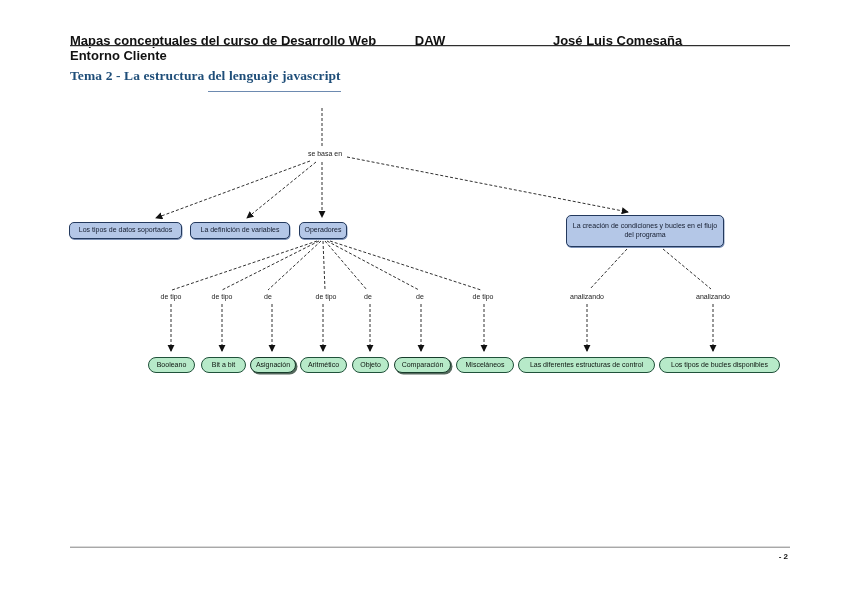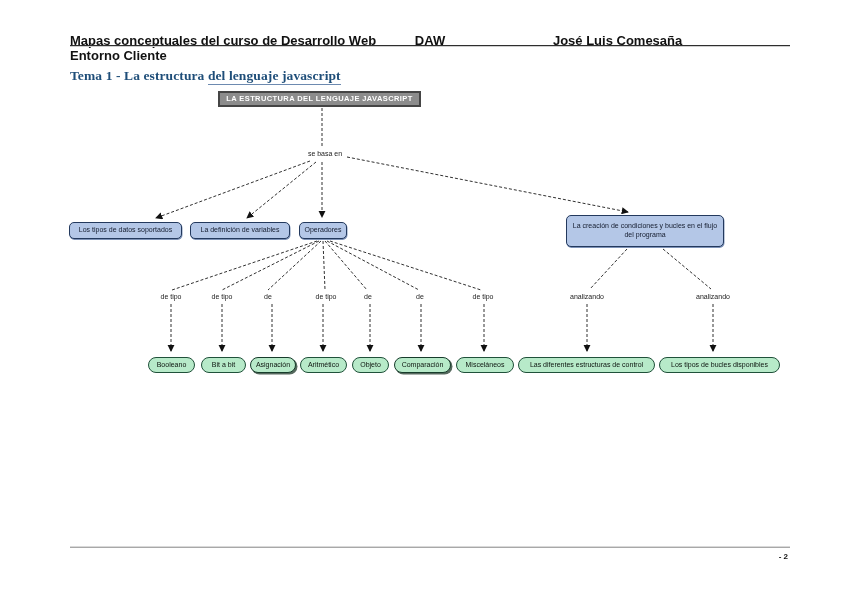--- a/index.html
+++ b/index.html
@@ -33,21 +33,21 @@
     font-size:8px; font-weight:bold; color:#111;
   }
 
   
   .doc-title {
     position:absolute; left:70px; top:68px;
     font-family:"Liberation Serif", serif;
     font-weight:bold; font-size:13.5px; color:#1f4e79;
     letter-spacing:0.1px;
   }
-  .doc-title .u { border-bottom:1.5px solid #6d8ab0; padding-bottom:1px; }
+  .doc-title .u { border-bottom:1.5px solid #6d8ab0; padding-bottom:8px; }
 
   
   .map-layer { position:absolute; left:0; top:0; width:848px; height:599px; }
   svg.connectors { position:absolute; left:0; top:0; pointer-events:none; }
 
   .node {
     position:absolute; display:flex; align-items:center; justify-content:center;
     text-align:center; line-height:1.25; z-index:2;
   }
   .node-root {
@@ -75,21 +75,21 @@
 <body>
 
 <div class="page-header">
   <span class="h-left">Mapas conceptuales del curso de Desarrollo Web Entorno Cliente</span>
   <span class="h-mid">DAW</span>
   <span class="h-right">José Luis Comesaña</span>
 </div>
 <div class="header-rule"></div>
 
 <div class="doc-title">
-  <span>Tema 1 - La estructura </span><span class="u">del lenguaje javascript</span>
+  <span>Tema 2 - La estructura </span><span class="u">del lenguaje javascript</span>
 </div>
 
 <div class="map-layer">
 
   <svg class="connectors" width="848" height="599">
     <defs>
       <marker id="arrow" viewBox="0 0 8 8" refX="7" refY="4" markerWidth="8" markerHeight="8" orient="auto-start-reverse">
         <path d="M0,0 L8,4 L0,8 z" fill="#111"></path>
       </marker>
     </defs>
@@ -118,21 +118,20 @@
       <path d="M272,304 L272,351" marker-end="url(#arrow)"></path>
       <path d="M323,304 L323,351" marker-end="url(#arrow)"></path>
       <path d="M370,304 L370,351" marker-end="url(#arrow)"></path>
       <path d="M421,304 L421,351" marker-end="url(#arrow)"></path>
       <path d="M484,304 L484,351" marker-end="url(#arrow)"></path>
       <path d="M587,304 L587,351" marker-end="url(#arrow)"></path>
       <path d="M713,304 L713,351" marker-end="url(#arrow)"></path>
     </g>
   </svg>
 
-  <div class="node node-root" style="left:218px; top:91px; width:203px; height:16px;">LA ESTRUCTURA DEL LENGUAJE JAVASCRIPT</div>
 
   <div class="link-label" style="left:325px; top:150px;">se basa en</div>
 
   <div class="node node-blue" style="left:69px;  top:222px; width:113px; height:17px;">Los tipos de datos soportados</div>
   <div class="node node-blue" style="left:190px; top:222px; width:100px; height:17px;">La definición de variables</div>
   <div class="node node-blue" style="left:299px; top:222px; width:48px; height:17px;">Operadores</div>
   <div class="node node-blue" style="left:566px; top:215px; width:158px; height:32px;">La creación de condiciones y bucles en el flujo del programa</div>
 
   <div class="link-label" style="left:171px; top:293px;">de tipo</div>
   <div class="link-label" style="left:222px; top:293px;">de tipo</div>

